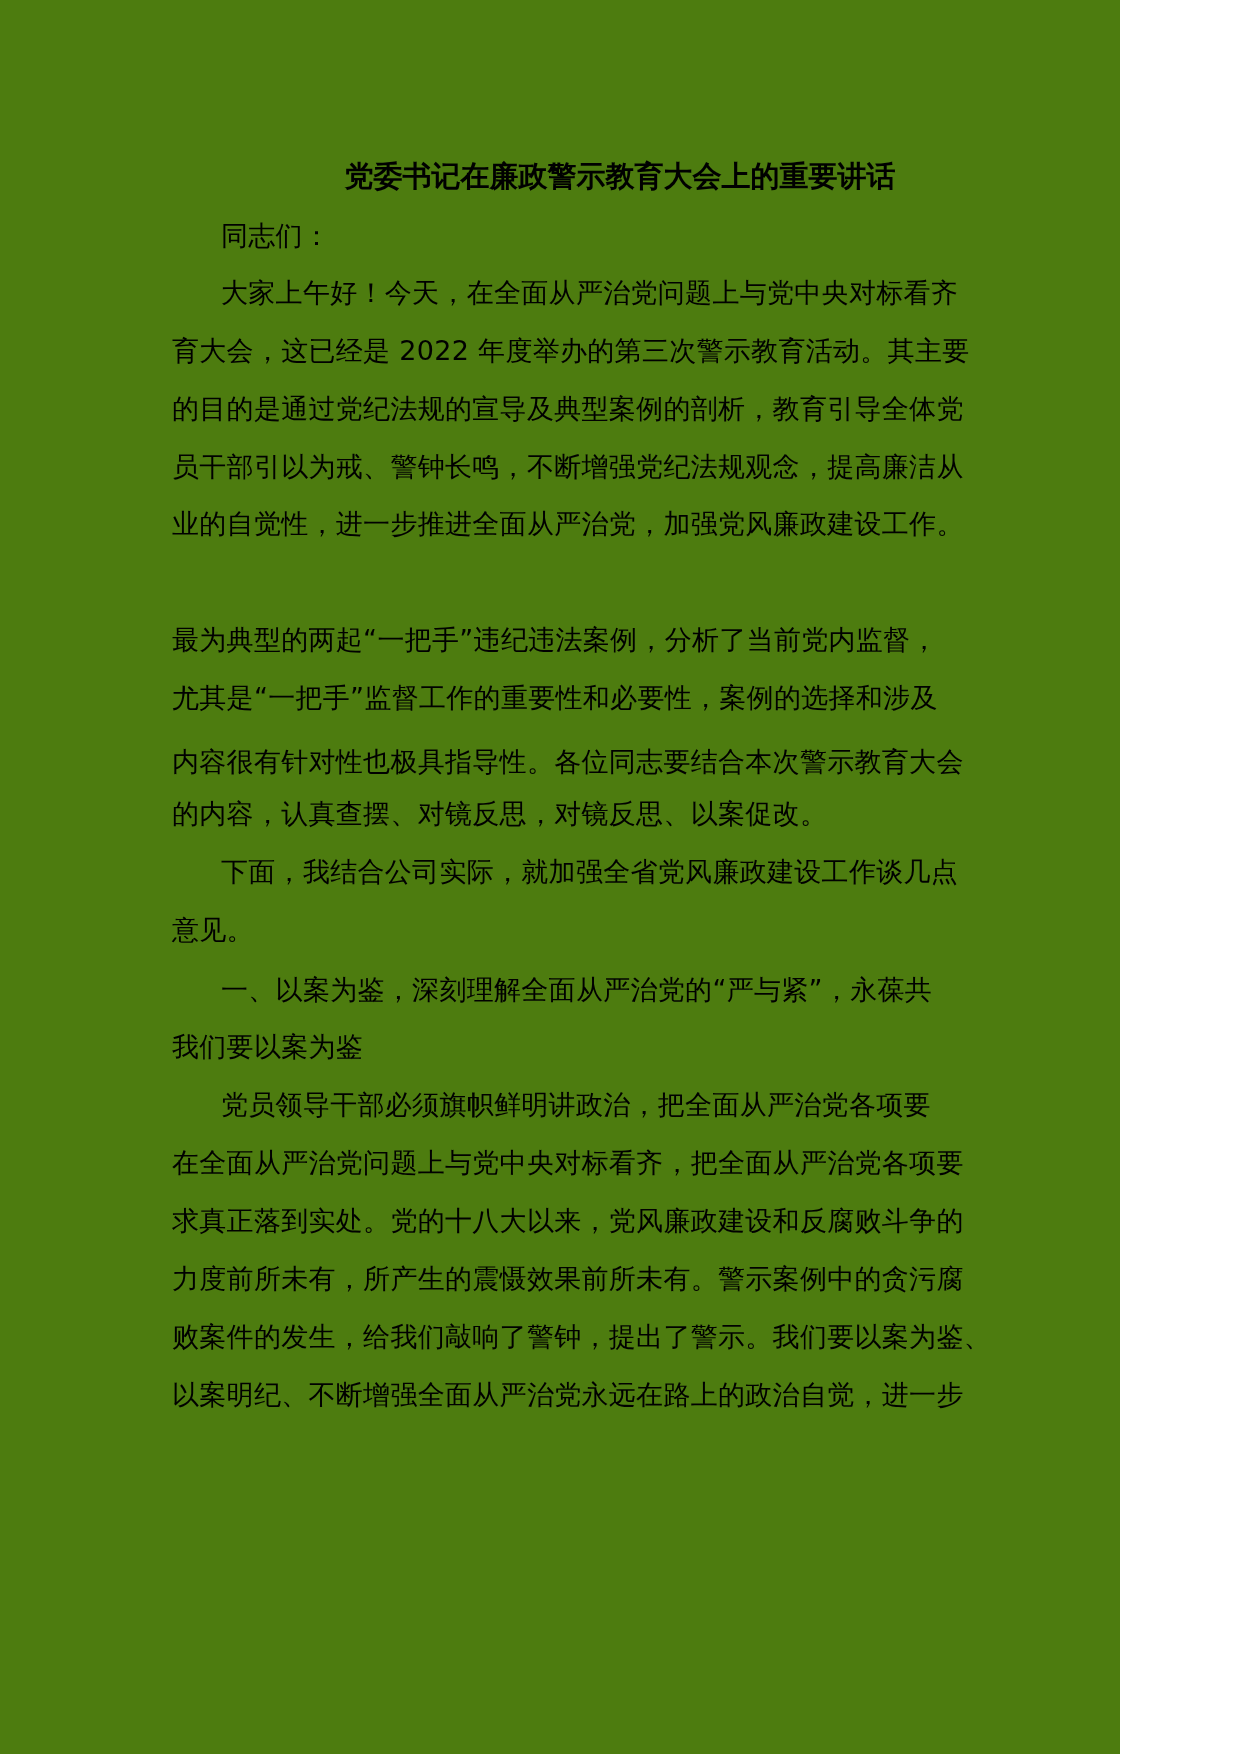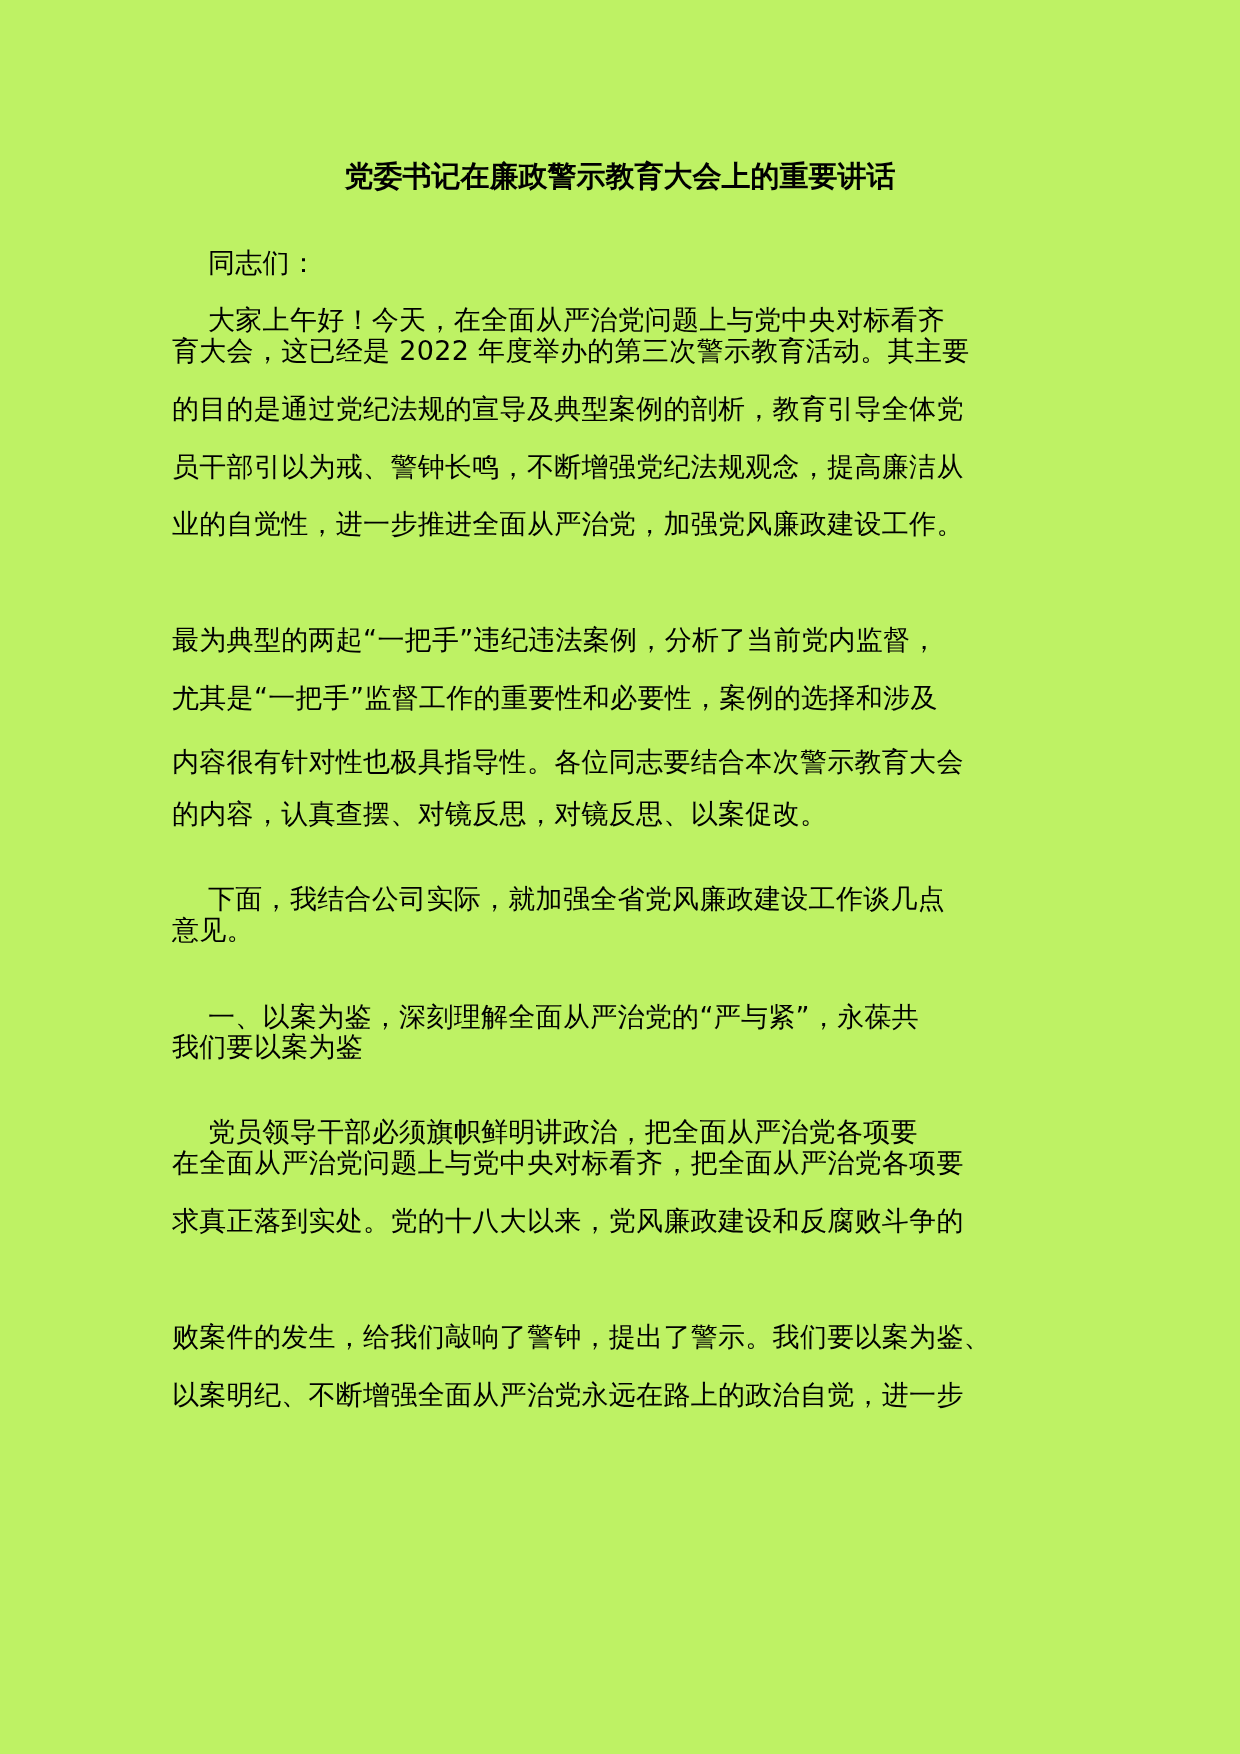--- a/index.html
+++ b/index.html
@@ -12,23 +12,23 @@
       height: 1754px;
       position: relative;
       overflow: hidden;
       font-family: "DejaVu Sans", "Liberation Sans", sans-serif;
       color: #000000;
     }
     .page {
       position: absolute;
       left: 0;
       top: 0;
-      width: 1240px;
+      width: 1120px;
       height: 1754px;
-      background: #bef264;
+      background: #4d7c0f;
     }
     .title {
       position: absolute;
       left: 0;
       width: 1240px;
       top: 156px;
       text-align: center;
       font-size: 29px;
       font-weight: bold;
       line-height: 40px;
@@ -36,21 +36,21 @@
       white-space: nowrap;
     }
     .line {
       position: absolute;
       left: 172px;
       font-size: 27px;
       line-height: 40px;
       white-space: nowrap;
       letter-spacing: 0.3px;
     }
-    .indent { left: 208px; margin-top: 27px; }
+    .indent { left: 221px; }
   </style>
 </head>
 <body>
 
 <div class="page">
   <div class="title">党委书记在廉政警示教育大会上的重要讲话</div>
 
   <div class="line indent" style="top:216px;">同志们：</div>
 
   <div class="line indent" style="top:273px;">大家上午好！今天，在全面从严治党问题上与党中央对标看齐</div>
@@ -66,15 +66,16 @@
 
   <div class="line indent" style="top:852px;">下面，我结合公司实际，就加强全省党风廉政建设工作谈几点</div>
   <div class="line" style="top:910px;">意见。</div>
 
   <div class="line indent" style="top:970px;">一、以案为鉴，深刻理解全面从严治党的“严与紧”，永葆共</div>
   <div class="line" style="top:1027px;">我们要以案为鉴</div>
 
   <div class="line indent" style="top:1085px;">党员领导干部必须旗帜鲜明讲政治，把全面从严治党各项要</div>
   <div class="line" style="top:1143px;">在全面从严治党问题上与党中央对标看齐，把全面从严治党各项要</div>
   <div class="line" style="top:1201px;">求真正落到实处。党的十八大以来，党风廉政建设和反腐败斗争的</div>
+  <div class="line" style="top:1259px;">力度前所未有，所产生的震慑效果前所未有。警示案例中的贪污腐</div>
   <div class="line" style="top:1317px;">败案件的发生，给我们敲响了警钟，提出了警示。我们要以案为鉴、</div>
   <div class="line" style="top:1375px;">以案明纪、不断增强全面从严治党永远在路上的政治自觉，进一步</div>
 </div>
 
 </body></html>

